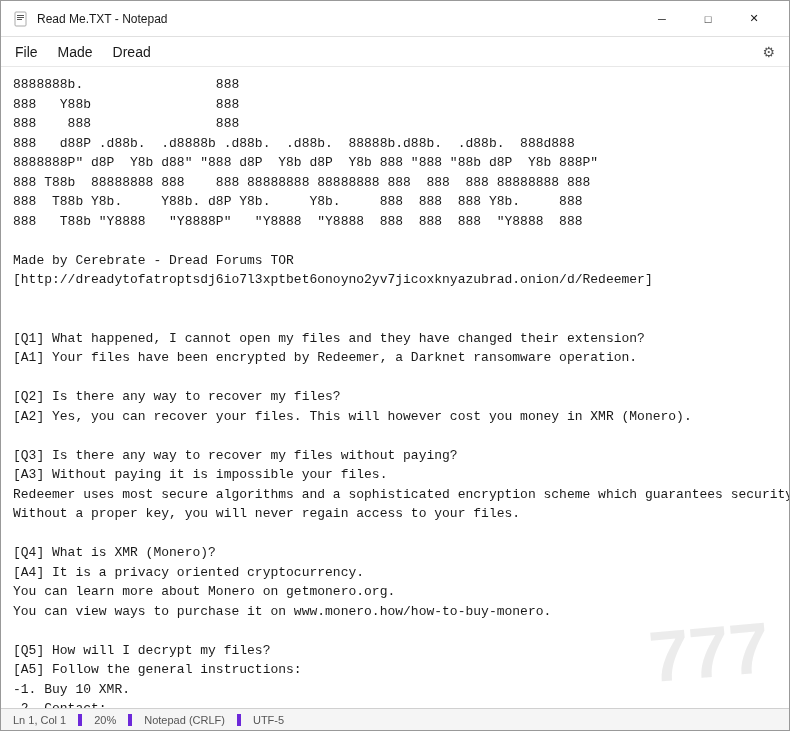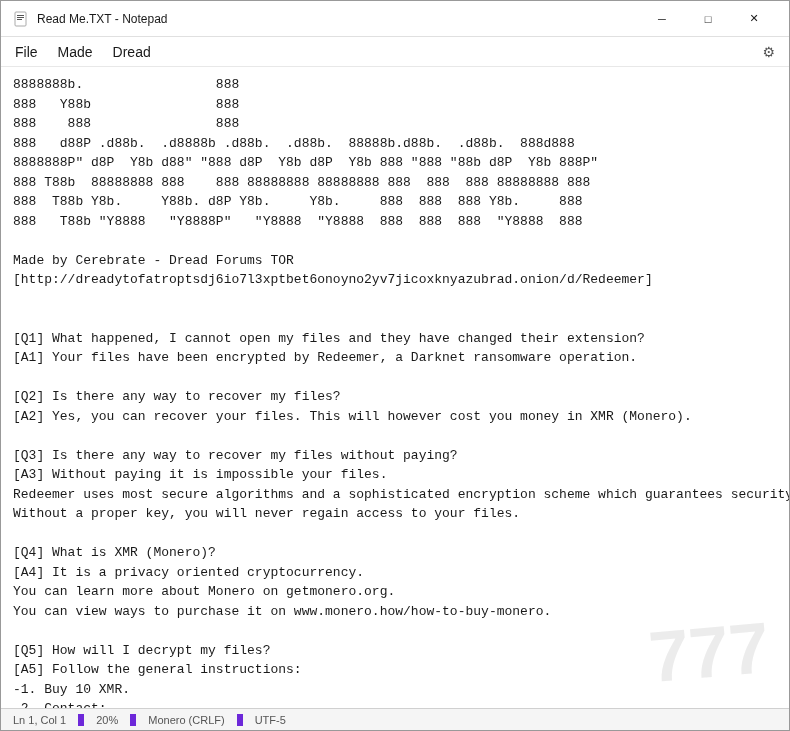--- a/index.html
+++ b/index.html
@@ -112,21 +112,21 @@
       border-top: 1px solid #d0d0d0;
       display: flex;
       align-items: center;
       padding: 0 12px;
       font-size: 11px;
       color: #555;
       gap: 0;
     }
     .status-segment {
       padding: 0 12px;
-      border-right: 6px solid #6d28d9;
+      border-right: 4px solid #6d28d9;
     }
     .status-segment:first-child { padding-left: 0; }
     .status-segment:last-child { border-right: none; }
   </style>
 </head>
 <body>
 
 <div class="window">
 
   <div class="title-bar">
@@ -190,16 +190,16 @@
         the following email: testetest@gmail.com OR
         the following email: testestes@gmail.com
 
 After you established contact send the following key:</div>
     <div class="watermark">777</div>
   </div>
 
   <div class="status-bar">
     <span class="status-segment">Ln 1, Col 1</span>
     <span class="status-segment">20%</span>
-    <span class="status-segment">Monero (CRLF)</span>
+    <span class="status-segment">Notepad (CRLF)</span>
     <span class="status-segment">UTF-5</span>
   </div>
 </div>
 
 </body></html>

